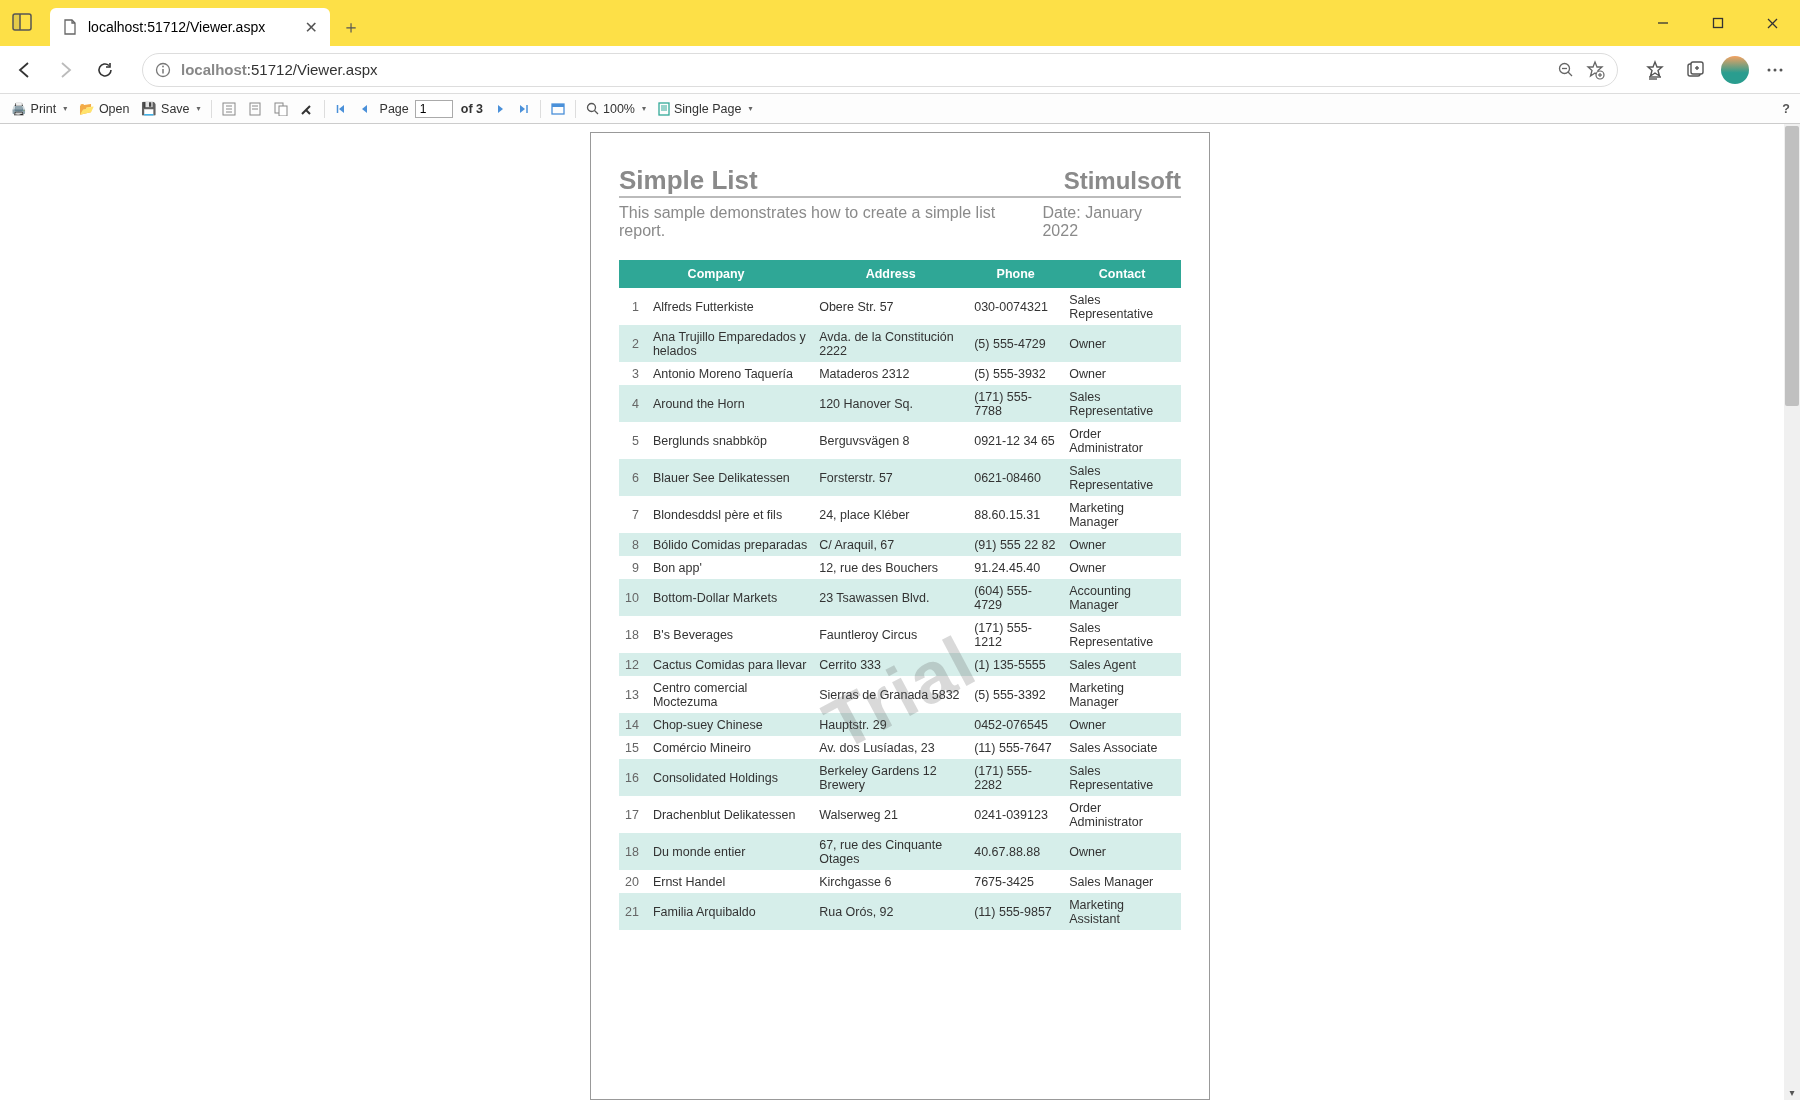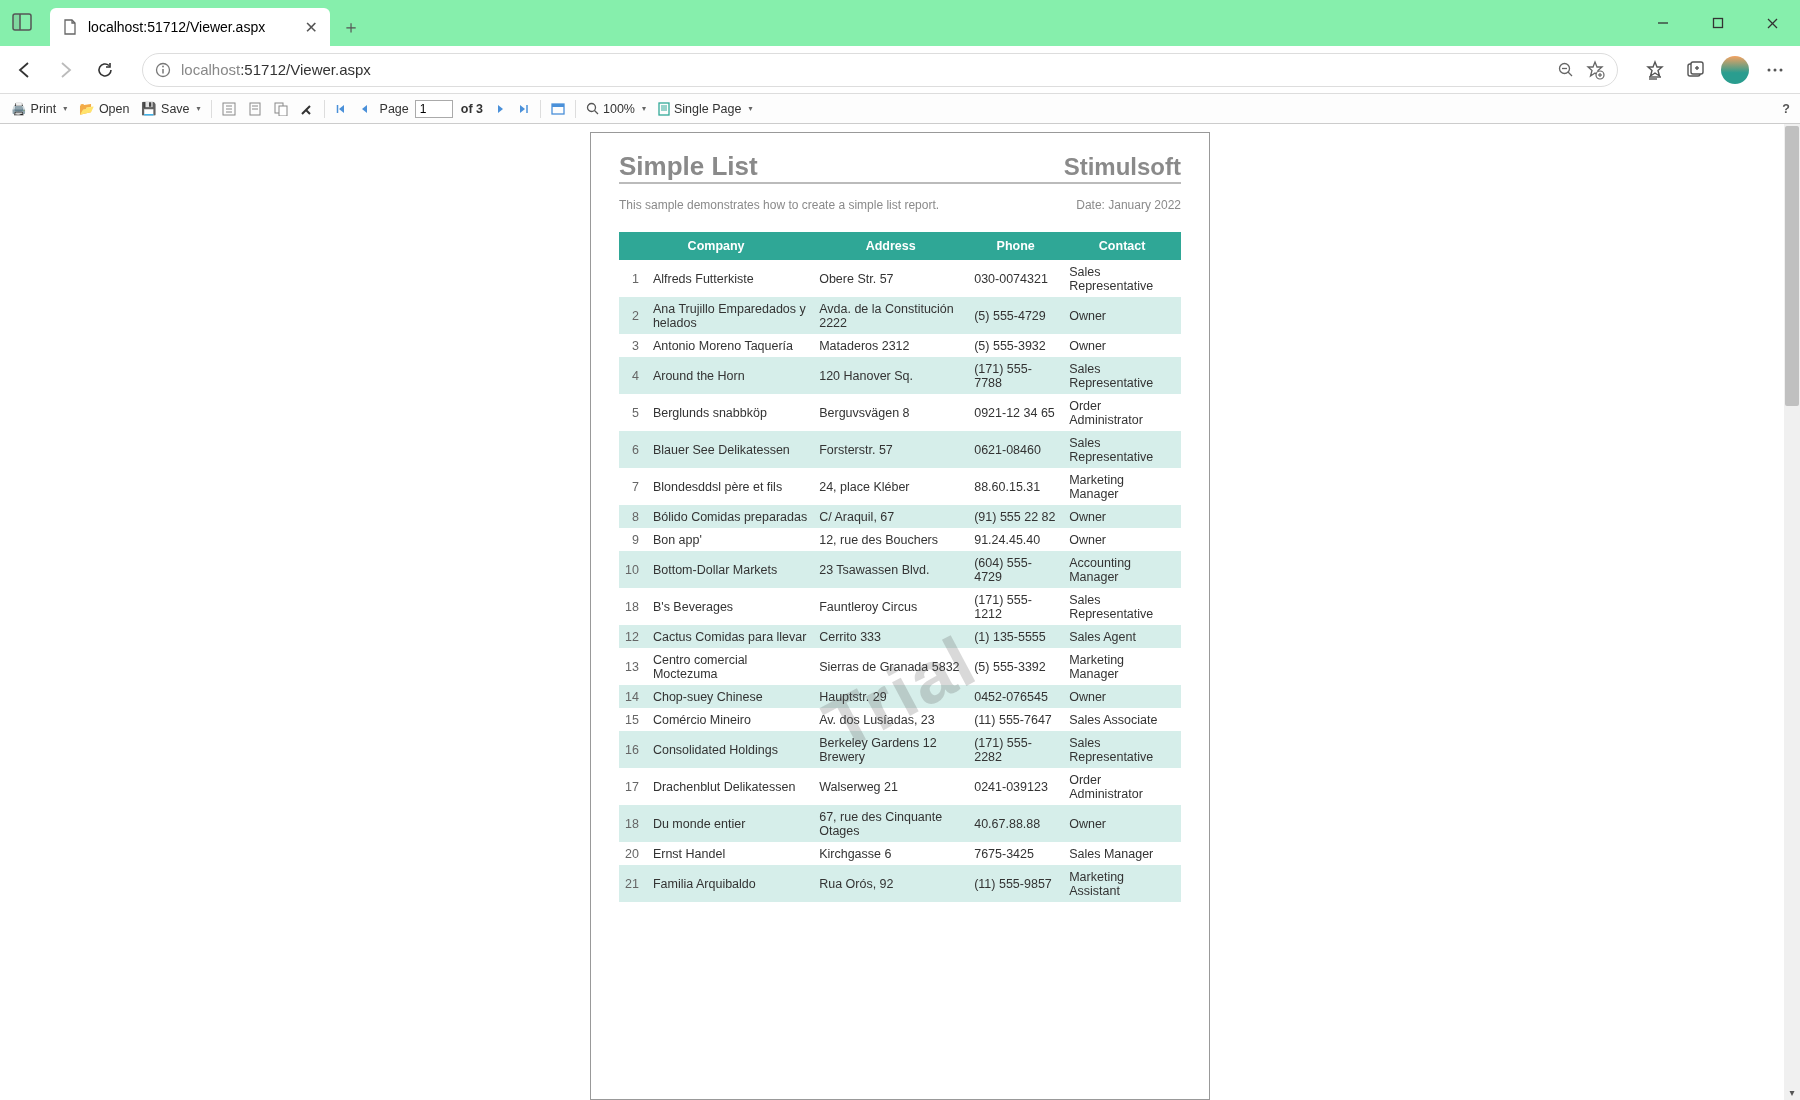--- a/index.html
+++ b/index.html
@@ -1,55 +1,55 @@
 <!DOCTYPE html>
 <html><head>
 <meta charset="utf-8">
 <style>
 * { margin: 0; padding: 0; box-sizing: border-box; font-family: "Segoe UI", Arial, sans-serif; }
 body { background: #f0f0f0; overflow: hidden; }
 
 
-.browser-chrome { background: #86efac; }
+.browser-chrome { background: #fde047; }
 .titlebar { height: 46px; display: flex; align-items: center; }
 .tab-strip { display: flex; align-items: flex-end; height: 46px; padding-left: 50px; }
 .app-icon { position: absolute; left: 12px; top: 12px; width: 22px; height: 22px; }
 .tab { background: #fff; border-radius: 6px 6px 0 0; height: 38px; display: flex; align-items: center; padding: 0 12px; gap: 10px; min-width: 280px; font-size: 14px; }
 .tab .close { margin-left: auto; font-size: 16px; color: #555; }
 .new-tab-btn { width: 30px; height: 30px; display: flex; align-items: center; justify-content: center; font-size: 18px; color: #555; margin-left: 6px; margin-bottom: 4px; }
 .win-controls { margin-left: auto; display: flex; }
 .win-btn { width: 55px; height: 46px; display: flex; align-items: center; justify-content: center; }
 
 .addrbar { background: #fff; height: 48px; display: flex; align-items: center; padding: 0 8px; gap: 6px; border-bottom: 1px solid #ddd; }
 .nav-btn { width: 34px; height: 34px; display: flex; align-items: center; justify-content: center; color: #444; border-radius: 4px; }
 .nav-btn.disabled { color: #bbb; }
 .addr-input { flex: 1; height: 34px; background: #fff; border: 1px solid #ddd; border-radius: 18px; display: flex; align-items: center; padding: 0 12px; gap: 10px; font-size: 15px; color: #555; margin: 0 14px; }
-.addr-input .host { color: #888; }
+.addr-input .host { color: #888; font-weight: bold; }
 .addr-input .path { color: #333; }
 .addr-right { margin-left: auto; display: flex; gap: 10px; align-items: center; }
 .avatar { width: 28px; height: 28px; border-radius: 50%; background: linear-gradient(180deg, #f4a261 0%, #2a9d8f 60%); }
 
 
 .viewer-toolbar { background: #fdfdfd; border-bottom: 1px solid #ccc; height: 30px; display: flex; align-items: center; padding: 0 6px; font-size: 12.5px; color: #333; gap: 2px; }
 .tb-btn { display: flex; align-items: center; gap: 4px; padding: 2px 5px; border-radius: 2px; }
 .tb-sep { width: 1px; height: 18px; background: #ddd; margin: 0 3px; }
 .tb-drop::after { content: "▾"; font-size: 8px; margin-left: 3px; color: #666; }
 .page-input { width: 38px; height: 18px; border: 1px solid #aaa; text-align: left; padding-left: 4px; font-size: 12px; }
 .tb-help { margin-left: auto; padding-right: 4px; color: #555; font-weight: bold; }
 
 
 .report-stage { background: #fff; height: calc(100vh - 124px); overflow: auto; display: flex; justify-content: center; padding-top: 8px; position: relative; }
 .scrollbar-track { position: absolute; right: 0; top: 0; width: 16px; height: 100%; background: #f0f0f0; }
 .scrollbar-thumb { position: absolute; right: 1px; top: 2px; width: 14px; height: 280px; background: #c0c0c0; border-radius: 2px; }
 .scrollbar-arrow { position: absolute; right: 0; bottom: 0; width: 16px; height: 16px; background: #f0f0f0; display:flex; align-items:center; justify-content:center; font-size:10px; color:#555;}
-.report-page { width: 620px; background: #fff; border: 1px solid #999; padding: 18px 28px; position: relative; }
+.report-page { width: 620px; background: #fff; border: 1px solid #999; padding: 32px 28px; position: relative; }
 .rpt-header { display: flex; justify-content: space-between; align-items: baseline; border-bottom: 2px solid #bbb; }
 .rpt-title { font-size: 26px; font-weight: 600; color: #8a8a8a; }
 .rpt-brand { font-size: 24px; font-weight: 600; color: #8a8a8a; }
-.rpt-sub { display: flex; justify-content: space-between; font-size: 12px; color: #8a8a8a; margin-top: 14px; }
+.rpt-sub { display: flex; justify-content: space-between; font-size: 16px; color: #8a8a8a; margin-top: 6px; }
 
 .rpt-table { width: 100%; border-collapse: collapse; margin-top: 20px; font-size: 12.5px; }
 .rpt-table th { background: #2fa796; color: #fff; font-weight: 600; padding: 7px 6px; text-align: center; }
 .rpt-table th:first-child { text-align: center; width: 200px; margin-top: 42px;}
 .rpt-table td { padding: 4.5px 6px; color: #333; }
 .rpt-table td.num { text-align: right; width: 24px; color: #666; padding-right: 8px;}
 .rpt-table tbody tr:nth-child(even) td { background: #d6eeea; }
 .col-company{width:165px;}
 .col-address{width:155px;}
 .col-phone{width:95px;}

